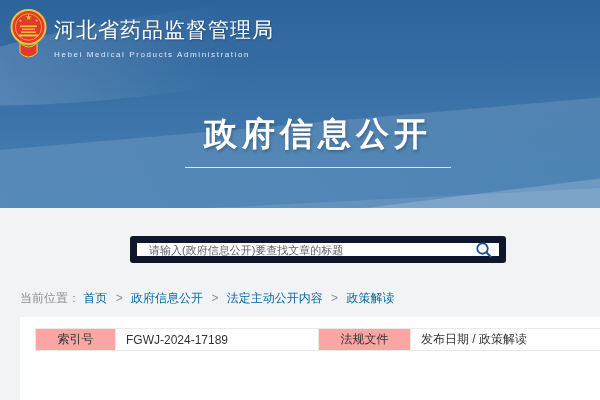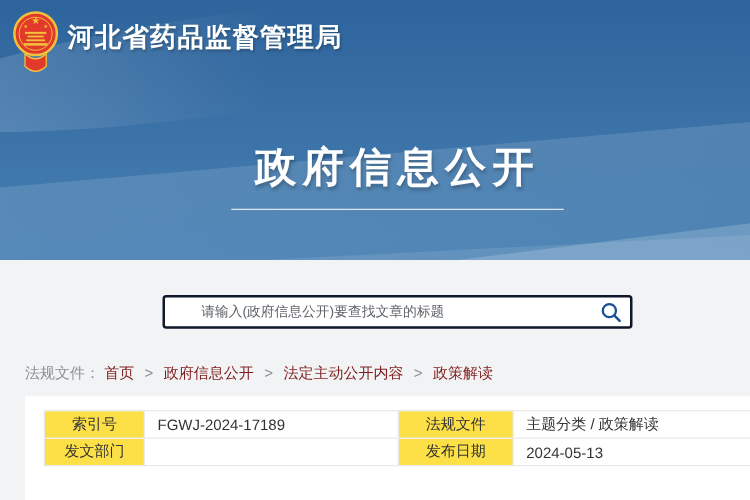--- a/index.html
+++ b/index.html
@@ -19,53 +19,53 @@
             transform:rotate(-5deg); }
   .wave-c { position:absolute; bottom:0; right:0; width:270px; height:34px;
             background:rgba(255,255,255,0.18);
             clip-path:polygon(100% 0, 100% 100%, 0 100%); }
   .wave-d { position:absolute; bottom:0; left:210px; width:430px; height:22px;
             background:rgba(255,255,255,0.10);
             clip-path:polygon(100% 0, 100% 100%, 0 100%); }
 
   .brand { position:absolute; top:8px; left:10px; display:flex; align-items:flex-start; }
   .brand-text { margin-left:7px; padding-top:8px; }
-  .site-title { color:#ffffff; font-size:21px; font-weight:bold; letter-spacing:1px;
+  .site-title { color:#ffffff; font-size:21px; font-weight:normal; letter-spacing:1px;
                 text-shadow:1px 1px 2px rgba(0,0,0,0.25); white-space:nowrap; }
   .site-subtitle { color:rgba(255,255,255,0.85); font-size:8px; letter-spacing:1.6px;
                    margin-top:6px; white-space:nowrap; }
 
   .banner-title { position:absolute; top:112px; left:0; width:100%; text-align:center;
                   color:#ffffff; font-size:33px; font-weight:bold; letter-spacing:5px;
                   text-shadow:1px 2px 3px rgba(0,0,0,0.25); }
   .banner-underline { position:absolute; top:167px; left:50%; transform:translateX(-50%);
                       width:266px; height:1px; background:rgba(255,255,255,0.80); }
 
   
   .content { position:absolute; top:208px; left:0; width:100%; height:212px; background:#f2f3f4; }
 
   .search-wrap { position:absolute; top:28px; left:130px; width:376px; height:27px;
-                 background:#ffffff; border:2px solid #0f172a; border-radius:3px;
-                 display:flex; align-items:center;padding-left:17px; }
+                 background:#ffffff; border:7px solid #0f172a; border-radius:3px;
+                 display:flex; align-items:center; }
   .search-input { flex:1; height:100%; border:none; outline:none; background:transparent;
                   font-size:11px; color:#333; padding:0 8px 0 12px;
                   font-family:"Liberation Sans","DejaVu Sans",sans-serif; }
   .search-input::placeholder { color:#5e6368; opacity:1; }
   .search-icon { width:30px; height:100%; display:flex; align-items:center; justify-content:center;
                  cursor:pointer; }
 
   .breadcrumb { position:absolute; top:82px; left:20px; font-size:12px; color:#8a9097; white-space:nowrap; }
-  .breadcrumb a { color:#7f1d1d; text-decoration:none; cursor:pointer; }
+  .breadcrumb a { color:#0369a1; text-decoration:none; cursor:pointer; }
   .breadcrumb .sep { margin:0 5px; }
 
   .card { position:absolute; top:109px; left:20px; width:596px; height:130px; background:#ffffff; }
   .doc-table { border-collapse:collapse; table-layout:fixed; width:566px; margin:11px 15px 0 15px; }
   .doc-table td { border:1px solid #e9e9e9; height:22px; font-size:12px; color:#333;
                   padding:0 10px; vertical-align:middle; white-space:nowrap; overflow:hidden; }
-  .doc-table td.lbl { background:#fde047; text-align:center; padding:0 4px; }
+  .doc-table td.lbl { background:#fca5a5; text-align:center; padding:0 4px; }
 </style>
 </head>
 <body>
 
 <div class="page">
 
   <div class="hero">
     <div class="wave-a"></div>
     <div class="wave-b"></div>
     <div class="wave-d"></div>
@@ -79,41 +79,42 @@
         <text x="10.5" y="14" font-size="4" fill="#f2c23d" text-anchor="middle">★</text>
         <text x="26.5" y="14" font-size="4" fill="#f2c23d" text-anchor="middle">★</text>
         <rect x="10" y="17.5" width="17" height="1.6" fill="#f2c23d"></rect>
         <rect x="12" y="20.5" width="13" height="1.4" fill="#f2c23d"></rect>
         <rect x="11" y="23.5" width="15" height="1.4" fill="#f2c23d"></rect>
         <rect x="9" y="26.5" width="19" height="2" fill="#f2c23d"></rect>
         <path d="M10,35 Q18.5,43 27,35 L27,45 Q18.5,53 10,45 Z" fill="#e23a2a" stroke="#f2c23d" stroke-width="1"></path>
       </svg>
       <div class="brand-text">
         <div class="site-title">河北省药品监督管理局</div>
+        <div class="site-subtitle">Hebei Medical Products Administration</div>
       </div>
     </div>
 
     <div class="banner-title">政府信息公开</div>
     <div class="banner-underline"></div>
   </div>
 
   <div class="content">
 
     <div class="search-wrap">
       <input class="search-input" type="text" placeholder="请输入(政府信息公开)要查找文章的标题" style="">
       <span class="search-icon">
         <svg width="18" height="18" viewBox="0 0 24 24">
           <circle cx="10" cy="10" r="7" fill="none" stroke="#1a4f93" stroke-width="2.4"></circle>
           <line x1="15.6" y1="15.6" x2="21" y2="21" stroke="#1a4f93" stroke-width="2.6" stroke-linecap="round"></line>
         </svg>
       </span>
     </div>
 
     <div class="breadcrumb">
-      <span>法规文件：</span>
+      <span>当前位置：</span>
       <a>首页</a>
       <span class="sep">&gt;</span>
       <a>政府信息公开</a>
       <span class="sep">&gt;</span>
       <a>法定主动公开内容</a>
       <span class="sep">&gt;</span>
       <a>政策解读</a>
     </div>
 
     <div class="card">
@@ -122,26 +123,20 @@
             <col style="width:80px">
             <col style="width:203px">
             <col style="width:92px">
             <col style="width:191px">
           </colgroup>
         <tbody>
             <tr>
           <td class="lbl">索引号</td>
           <td>FGWJ-2024-17189</td>
           <td class="lbl">法规文件</td>
-          <td>主题分类 / 政策解读</td>
-        </tr>
-        <tr>
-          <td class="lbl">发文部门</td>
-          <td></td>
-          <td class="lbl">发布日期</td>
-          <td>2024-05-13</td>
+          <td>发布日期 / 政策解读</td>
         </tr>
       </tbody>
         </table>
     </div>
 
   </div>
 </div>
 
 </body></html>

